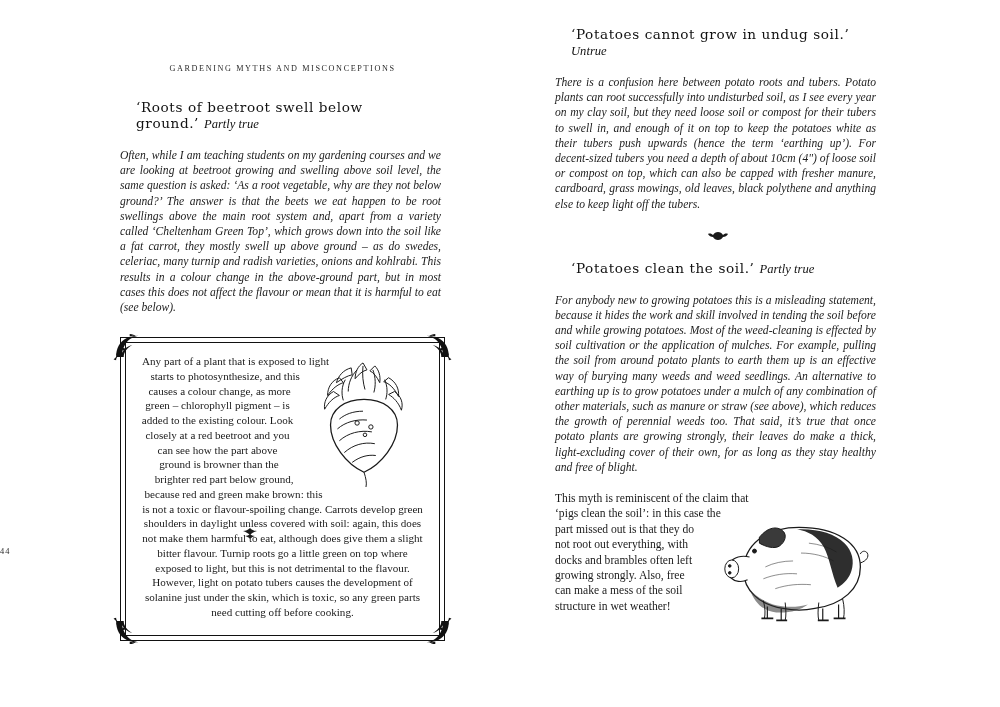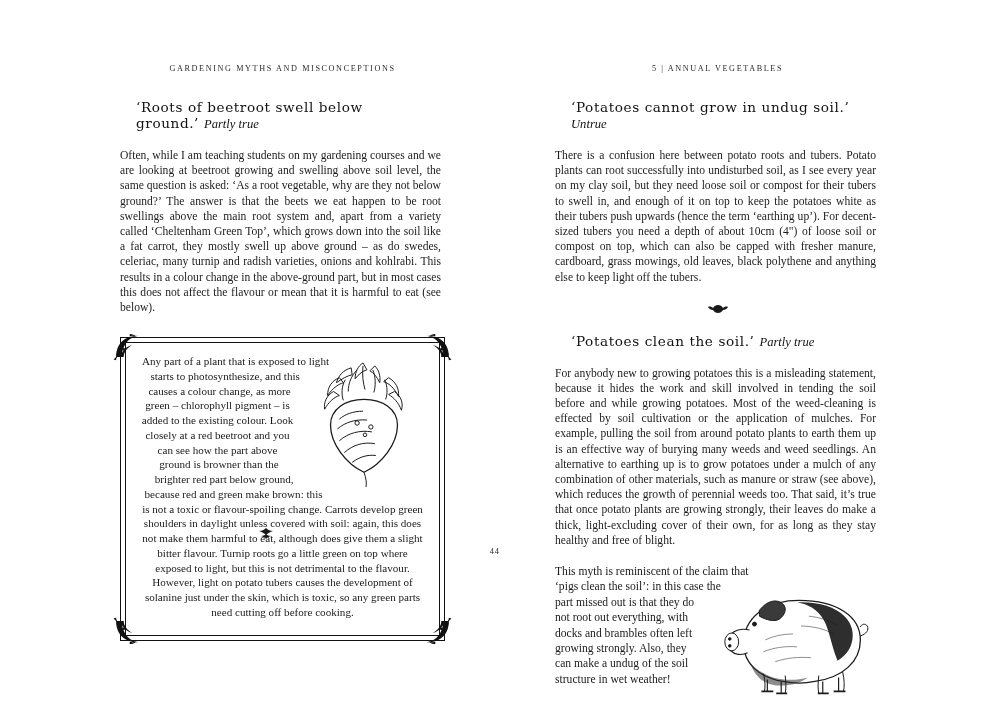--- a/index.html
+++ b/index.html
@@ -58,20 +58,21 @@
     letter-spacing: 0;
   }
 
   p.body {
     font-size: 11.6px;
     line-height: 1.31;
     text-align: justify;
     margin: 8px 4px 0 0;
     hyphens: auto;
     color: #1c1c1c;
+    font-style: italic;
   }
 
   
   .feature-box {
     position: relative;
     margin-top: 22px;
     border: 1.6px solid #111;
     padding: 16px 20px 20px 20px;
     text-align: center;
   }
@@ -151,22 +152,21 @@
     text-align: left;
     margin: 0;
   }
 
   
   .folio {
     position: absolute;
     bottom: 52px;
     left: 0;
     right: 0;
-    text-align: right;
-    padding-left: 32px;
+    text-align: left;
   }
   .folio .orn { display:block; margin: 0 auto 1px auto; }
   .folio .num {
     font-size: 8.4px;
     letter-spacing: 1px;
     color: #2a2a2a;
   }
 </style>
 </head>
 <body>
@@ -265,21 +265,20 @@
       <svg class="orn" width="26" height="12" viewBox="0 0 26 12" fill="#1a1a1a">
         <path d="M13 1c-2 2-4 3-7 3 3 1 5 2 7 4 2-2 4-3 7-4-3 0-5-1-7-3z"></path>
         <path d="M13 7c-1 1-3 2-5 2 2 1 4 1 5 3 1-2 3-2 5-3-2 0-4-1-5-2z"></path>
       </svg>
       <span class="num">44</span>
     </div>
   </div>
 
   <div class="page page-right">
 
-    <div class="running-head">5 | Annual Vegetables</div>
 
     <div class="heading-block">
       <h2 class="heading">
         <span>‘Potatoes cannot grow in undug soil.’</span>
         <em>Untrue</em>
       </h2>
     </div>
 
     <p class="body">There is a confusion here between potato roots and tubers. Potato plants can root successfully into undisturbed soil, as I see every year on my clay soil, but they need loose soil or compost for their tubers to swell in, and enough of it on top to keep the potatoes white as their tubers push upwards (hence the term ‘earthing up’). For decent-sized tubers you need a depth of about 10cm (4") of loose soil or compost on top, which can also be capped with fresher manure, cardboard, grass mowings, old leaves, black polythene and anything else to keep light off the tubers.</p>
 
@@ -321,17 +320,17 @@
             <path d="M56 126h12M71 128h11M113 128h11M129 126h12" stroke-width="1.6"></path>
 
             <path d="M58 108c2 8 2 14 1 18M80 110c1 8 1 14 0 18M114 110c-1 8-1 14 0 18M138 106c2 8 2 15 1 20"></path>
 
             <path d="M156 70c6-2 9-6 7-10-2-3-6-2-7 1"></path>
 
             <path d="M60 74c8-4 18-6 28-6M58 86c10-4 22-6 34-5M70 96c12-4 24-5 36-4M96 60c12 0 24 3 33 8M104 50c10 1 20 4 28 9" opacity="0.5"></path>
           </g>
         </svg>
       </span>
-      <p class="pig-text">This myth is reminiscent of the claim that ‘pigs clean the soil’: in this case the part missed out is that they do not root out everything, with docks and brambles often left growing strongly. Also, they can make a undug of the soil structure in wet weather!</p>
+      <p class="pig-text">This myth is reminiscent of the claim that ‘pigs clean the soil’: in this case the part missed out is that they do not root out everything, with docks and brambles often left growing strongly. Also, free can make a mess of the soil structure in wet weather!</p>
     </div>
 
   </div>
 </div>
 
 </body></html>

